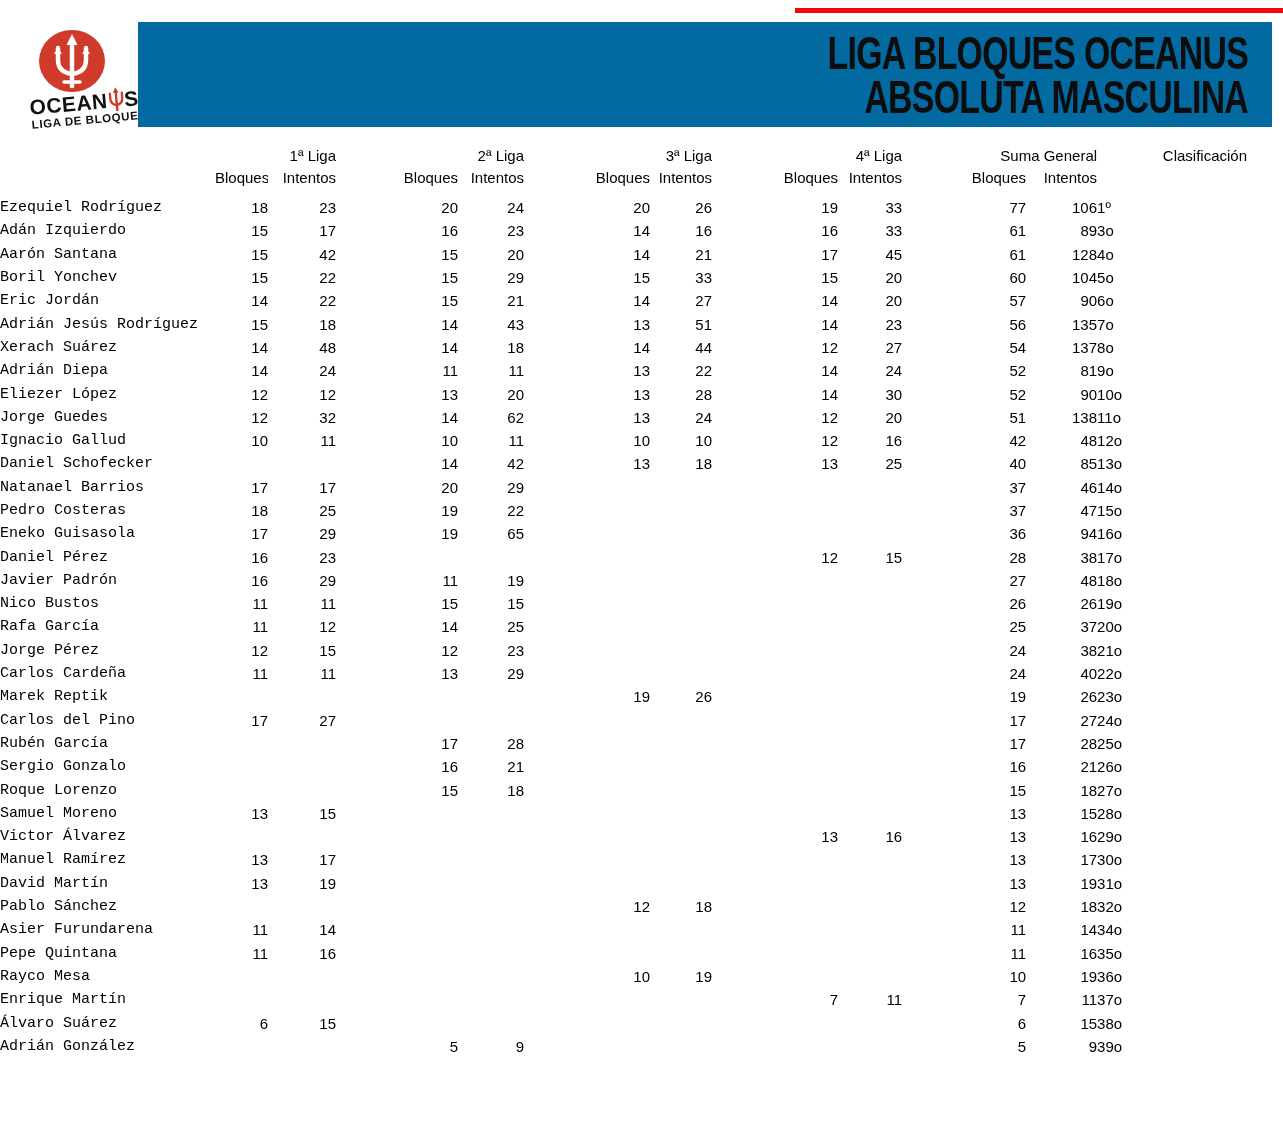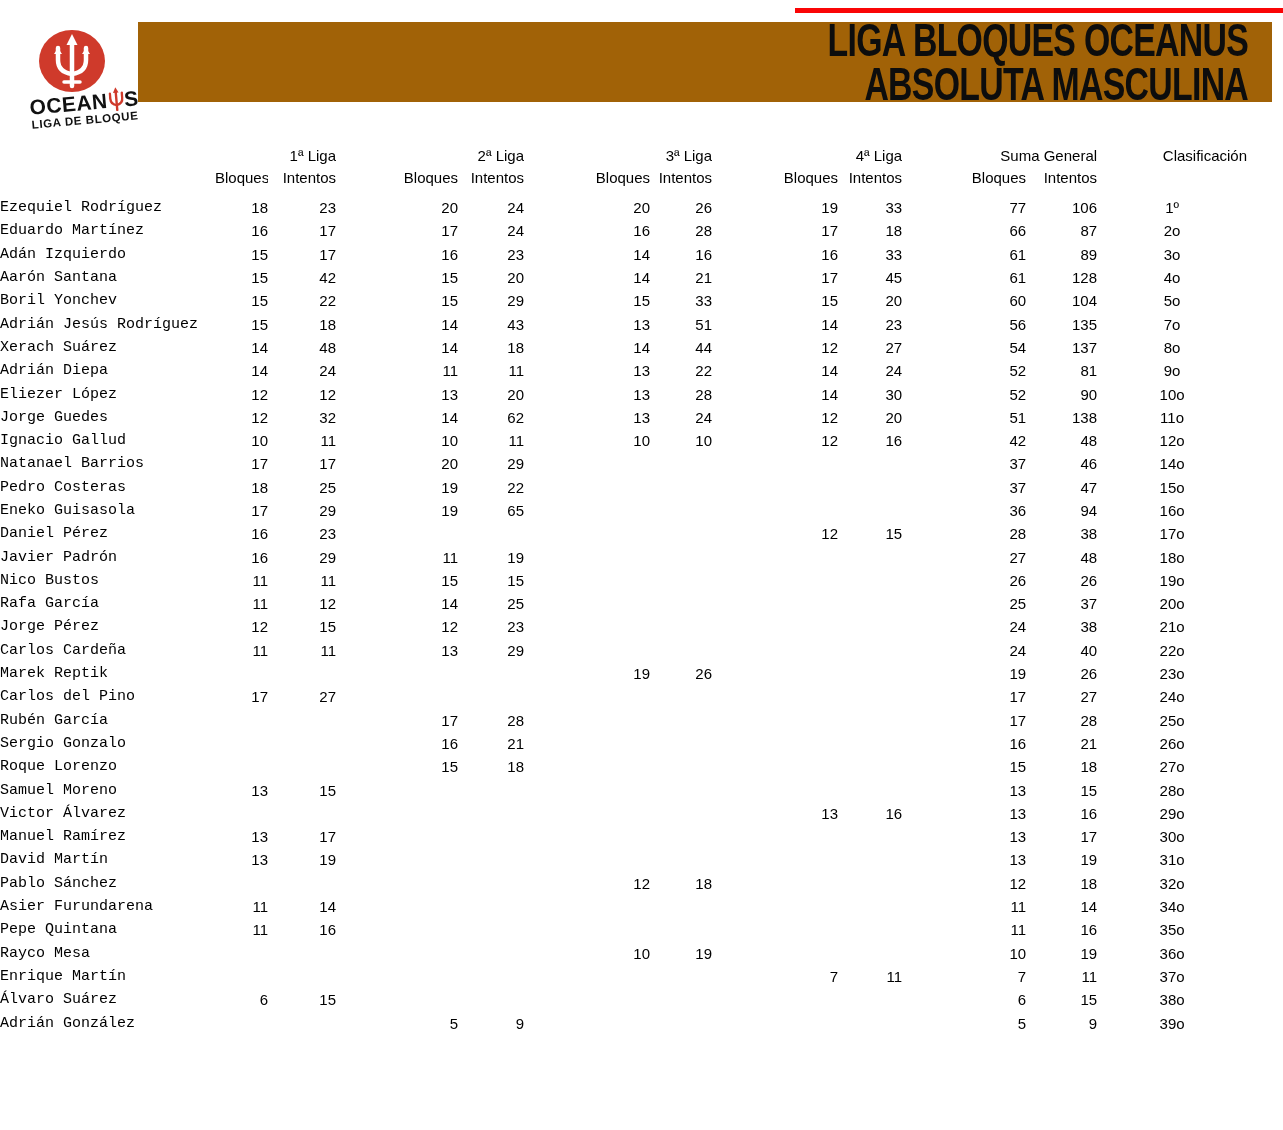--- a/index.html
+++ b/index.html
@@ -20,39 +20,39 @@
   .logo-word .mini-trident { margin:0 0.5px 1px 1px; }
   .logo-tagline {
     position:absolute; left:0px; top:86px; width:118px; text-align:center;
     transform:rotate(-5deg);
     font-size:11.5px; font-weight:bold; letter-spacing:0.6px; color:#111;
     white-space:nowrap;
   }
 
   
   .top-strip { position:absolute; left:795px; top:8px; width:488px; height:5px; background:#fa0506; }
-  .banner { position:absolute; left:138px; top:22px; width:1134px; height:80px; background:#a16207; }
+  .banner { position:absolute; left:138px; top:22px; width:1134px; height:105px; background:#0369a1; }
   .banner-text {
     position:absolute; right:24px; top:50%; transform:translateY(-50%) scaleX(0.72);
     transform-origin:right center; text-align:right; color:#0d0d0d;
     font-weight:bold; font-size:47px; line-height:44px; letter-spacing:-1px; white-space:nowrap;
   }
 
   
   table.standings {
     position:absolute; left:0; top:142px; width:1247px;
     border-collapse:collapse; table-layout:fixed;
   }
   table.standings td { padding:0; font-size:15px; overflow:hidden; white-space:nowrap; }
   tr.league-row td { height:27px; text-align:right; font-size:15px; }
   tr.sub-row td { height:27px; text-align:right; font-size:15px; vertical-align:top;margin-top:31px; }
   tbody.data td { height:23.3px; }
   td.name { text-align:left; padding-left:27px;font-family:Liberation Mono, monospace; }
   td.num { text-align:right; }
-  td.clas { text-align:center; }
+  td.clas { text-align:left; }
 </style>
 </head>
 <body>
 
 <div class="page">
 
   <div class="logo">
     <svg class="logo-circle-svg" width="68" height="64" viewBox="0 0 68 64">
       <ellipse cx="34" cy="31" rx="33" ry="31" fill="#cf3a2b"></ellipse>
       <g stroke="#ffffff" stroke-width="4.5" fill="none" stroke-linecap="round">
@@ -136,34 +136,20 @@
       <td class="num">24</td>
       <td class="num">20</td>
       <td class="num">26</td>
       <td class="num">19</td>
       <td class="num">33</td>
       <td class="num">77</td>
       <td class="num">106</td>
       <td class="clas">1º</td>
     </tr>
 
-    <tr>
-      <td class="name">Eduardo Martínez</td>
-      <td class="num">16</td>
-      <td class="num">17</td>
-      <td class="num">17</td>
-      <td class="num">24</td>
-      <td class="num">16</td>
-      <td class="num">28</td>
-      <td class="num">17</td>
-      <td class="num">18</td>
-      <td class="num">66</td>
-      <td class="num">87</td>
-      <td class="clas">2o</td>
-    </tr>
 
     <tr>
       <td class="name">Adán Izquierdo</td>
       <td class="num">15</td>
       <td class="num">17</td>
       <td class="num">16</td>
       <td class="num">23</td>
       <td class="num">14</td>
       <td class="num">16</td>
       <td class="num">16</td>
@@ -196,20 +182,34 @@
       <td class="num">29</td>
       <td class="num">15</td>
       <td class="num">33</td>
       <td class="num">15</td>
       <td class="num">20</td>
       <td class="num">60</td>
       <td class="num">104</td>
       <td class="clas">5o</td>
     </tr>
 
+    <tr>
+      <td class="name">Eric Jordán</td>
+      <td class="num">14</td>
+      <td class="num">22</td>
+      <td class="num">15</td>
+      <td class="num">21</td>
+      <td class="num">14</td>
+      <td class="num">27</td>
+      <td class="num">14</td>
+      <td class="num">20</td>
+      <td class="num">57</td>
+      <td class="num">90</td>
+      <td class="clas">6o</td>
+    </tr>
 
     <tr>
       <td class="name">Adrián Jesús Rodríguez</td>
       <td class="num">15</td>
       <td class="num">18</td>
       <td class="num">14</td>
       <td class="num">43</td>
       <td class="num">13</td>
       <td class="num">51</td>
       <td class="num">14</td>
@@ -287,20 +287,34 @@
       <td class="num">11</td>
       <td class="num">10</td>
       <td class="num">10</td>
       <td class="num">12</td>
       <td class="num">16</td>
       <td class="num">42</td>
       <td class="num">48</td>
       <td class="clas">12o</td>
     </tr>
 
+    <tr>
+      <td class="name">Daniel Schofecker</td>
+      <td class="num"></td>
+      <td class="num"></td>
+      <td class="num">14</td>
+      <td class="num">42</td>
+      <td class="num">13</td>
+      <td class="num">18</td>
+      <td class="num">13</td>
+      <td class="num">25</td>
+      <td class="num">40</td>
+      <td class="num">85</td>
+      <td class="clas">13o</td>
+    </tr>
 
     <tr>
       <td class="name">Natanael Barrios</td>
       <td class="num">17</td>
       <td class="num">17</td>
       <td class="num">20</td>
       <td class="num">29</td>
       <td class="num"></td>
       <td class="num"></td>
       <td class="num"></td>

